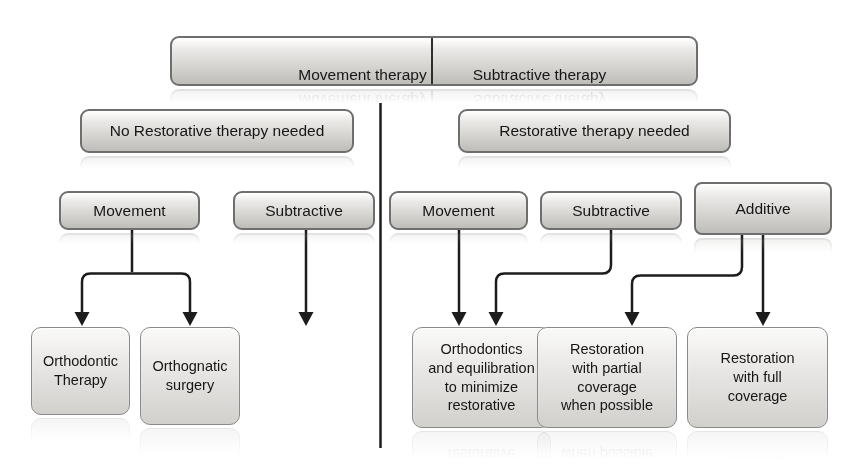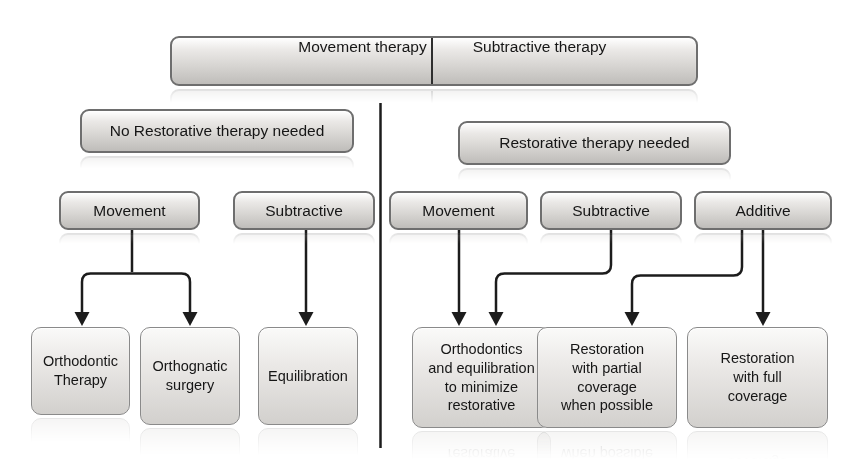--- a/index.html
+++ b/index.html
@@ -47,21 +47,21 @@
     font-size: 14.5px;
     line-height: 1.3;
   }
   .multiline { white-space: pre-line; }
   .banner {
     padding: 0;
     align-items: stretch;
   }
   .banner .seg {
     display: flex;
-    align-items: flex-start;
+    align-items: flex-end;
     justify-content: center;
     box-sizing: border-box;
     padding-left: 36px;
   }
   .banner .seg + .seg {
     border-left: 2px solid #2e2e2e;
   }
   .seg span, .box span { display: block; }
 </style>
 </head>
@@ -103,51 +103,48 @@
       <span>Movement therapy</span>
     </div>
     <div class="seg" style="width:179px;">
       <span>Subtractive therapy</span>
     </div>
   </div>
 
   <div class="box header-box" style="left:80px; top:109px; width:274px; height:44px;">
     <span>No Restorative therapy needed</span>
   </div>
-  <div class="box header-box" style="left:458px; top:121px; width:273px; height:44px;">
+  <div class="box header-box" style="left:458px; top:109px; width:273px; height:44px;">
     <span>Restorative therapy needed</span>
   </div>
 
   <div class="box header-box" style="left:59px; top:191px; width:141px; height:39px;">
     <span>Movement</span>
   </div>
   <div class="box header-box" style="left:233px; top:191px; width:142px; height:39px;">
     <span>Subtractive</span>
   </div>
 
   <div class="box header-box" style="left:389px; top:191px; width:139px; height:39px;">
     <span>Movement</span>
   </div>
   <div class="box header-box" style="left:540px; top:191px; width:142px; height:39px;">
     <span>Subtractive</span>
   </div>
-  <div class="box header-box" style="left:694px; top:191px; width:138px; height:39px;">
+  <div class="box header-box" style="left:694px; top:182px; width:138px; height:53px;border-radius:8px;">
     <span>Additive</span>
   </div>
 
   <div class="box bottom-box" style="left:31px; top:327px; width:99px; height:88px;">
     <span class="multiline">Orthodontic
 Therapy</span>
   </div>
   <div class="box bottom-box" style="left:140px; top:327px; width:100px; height:98px;">
     <span class="multiline">Orthognatic
 surgery</span>
-  </div>
-  <div class="box bottom-box" style="left:258px; top:327px; width:100px; height:98px;">
-    <span class="multiline">Equilibration</span>
   </div>
 
   <div class="box bottom-box" style="left:412px; top:327px; width:139px; height:101px;">
     <span class="multiline">Orthodontics
 and equilibration
 to minimize
 restorative</span>
   </div>
   <div class="box bottom-box" style="left:537px; top:327px; width:140px; height:101px;">
     <span class="multiline">Restoration

